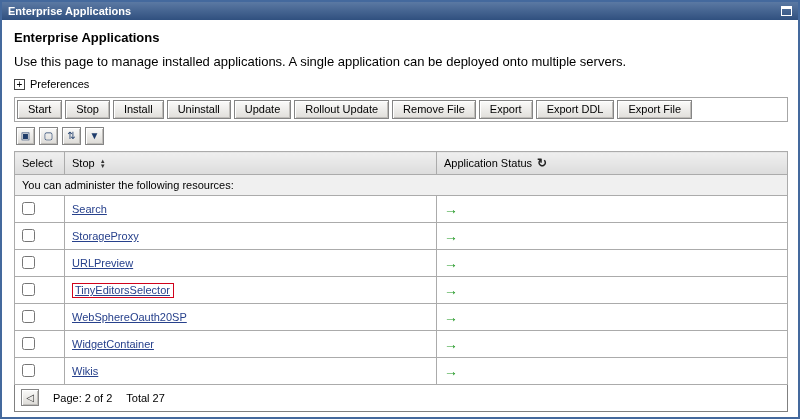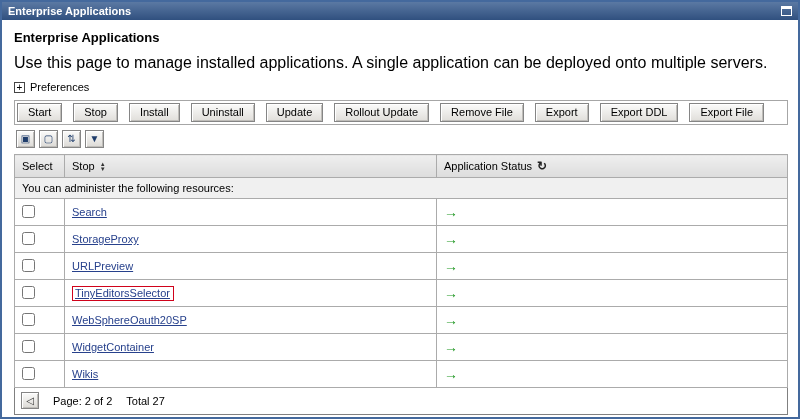--- a/index.html
+++ b/index.html
@@ -31,35 +31,35 @@
   .tb-icon {
     width: 11px; height: 10px;
     border: 1px solid #fff;
     border-top-width: 3px;
     background: transparent;
     display: inline-block;
     cursor: pointer;
   }
   .content { padding: 10px 10px 0 12px; }
   .page-heading { font-size: 13px; font-weight: bold; margin-bottom: 9px; }
-  .description { font-size: 16px; margin-bottom: 9px; }
+  .description { font-size: 13px; margin-bottom: 9px; }
   .preferences { display: flex; align-items: center; gap: 5px; margin-bottom: 7px; cursor: pointer; }
   .expand-box {
     width: 11px; height: 11px;
     border: 1px solid #444;
     background: #fff;
     font-size: 10px; line-height: 9px;
     text-align: center;
     display: inline-block;
   }
   .btn-row {
     border: 1px solid #A6A6A6;
     padding: 2px;
     display: flex;
-    gap: 11px;
+    gap: 3px;
     background: #fff;
   }
   .was-btn {
     font-family: "Liberation Sans", sans-serif;
     font-size: 11px;
     color: #000;
     background: linear-gradient(to bottom, #FBFBFA, #E0DEDA);
     border: 1px solid #858585;
     box-shadow: inset 1px 1px 0 #FFFFFF, inset -1px -1px 0 #BFBDB9;
     padding: 2px 10px 3px;

